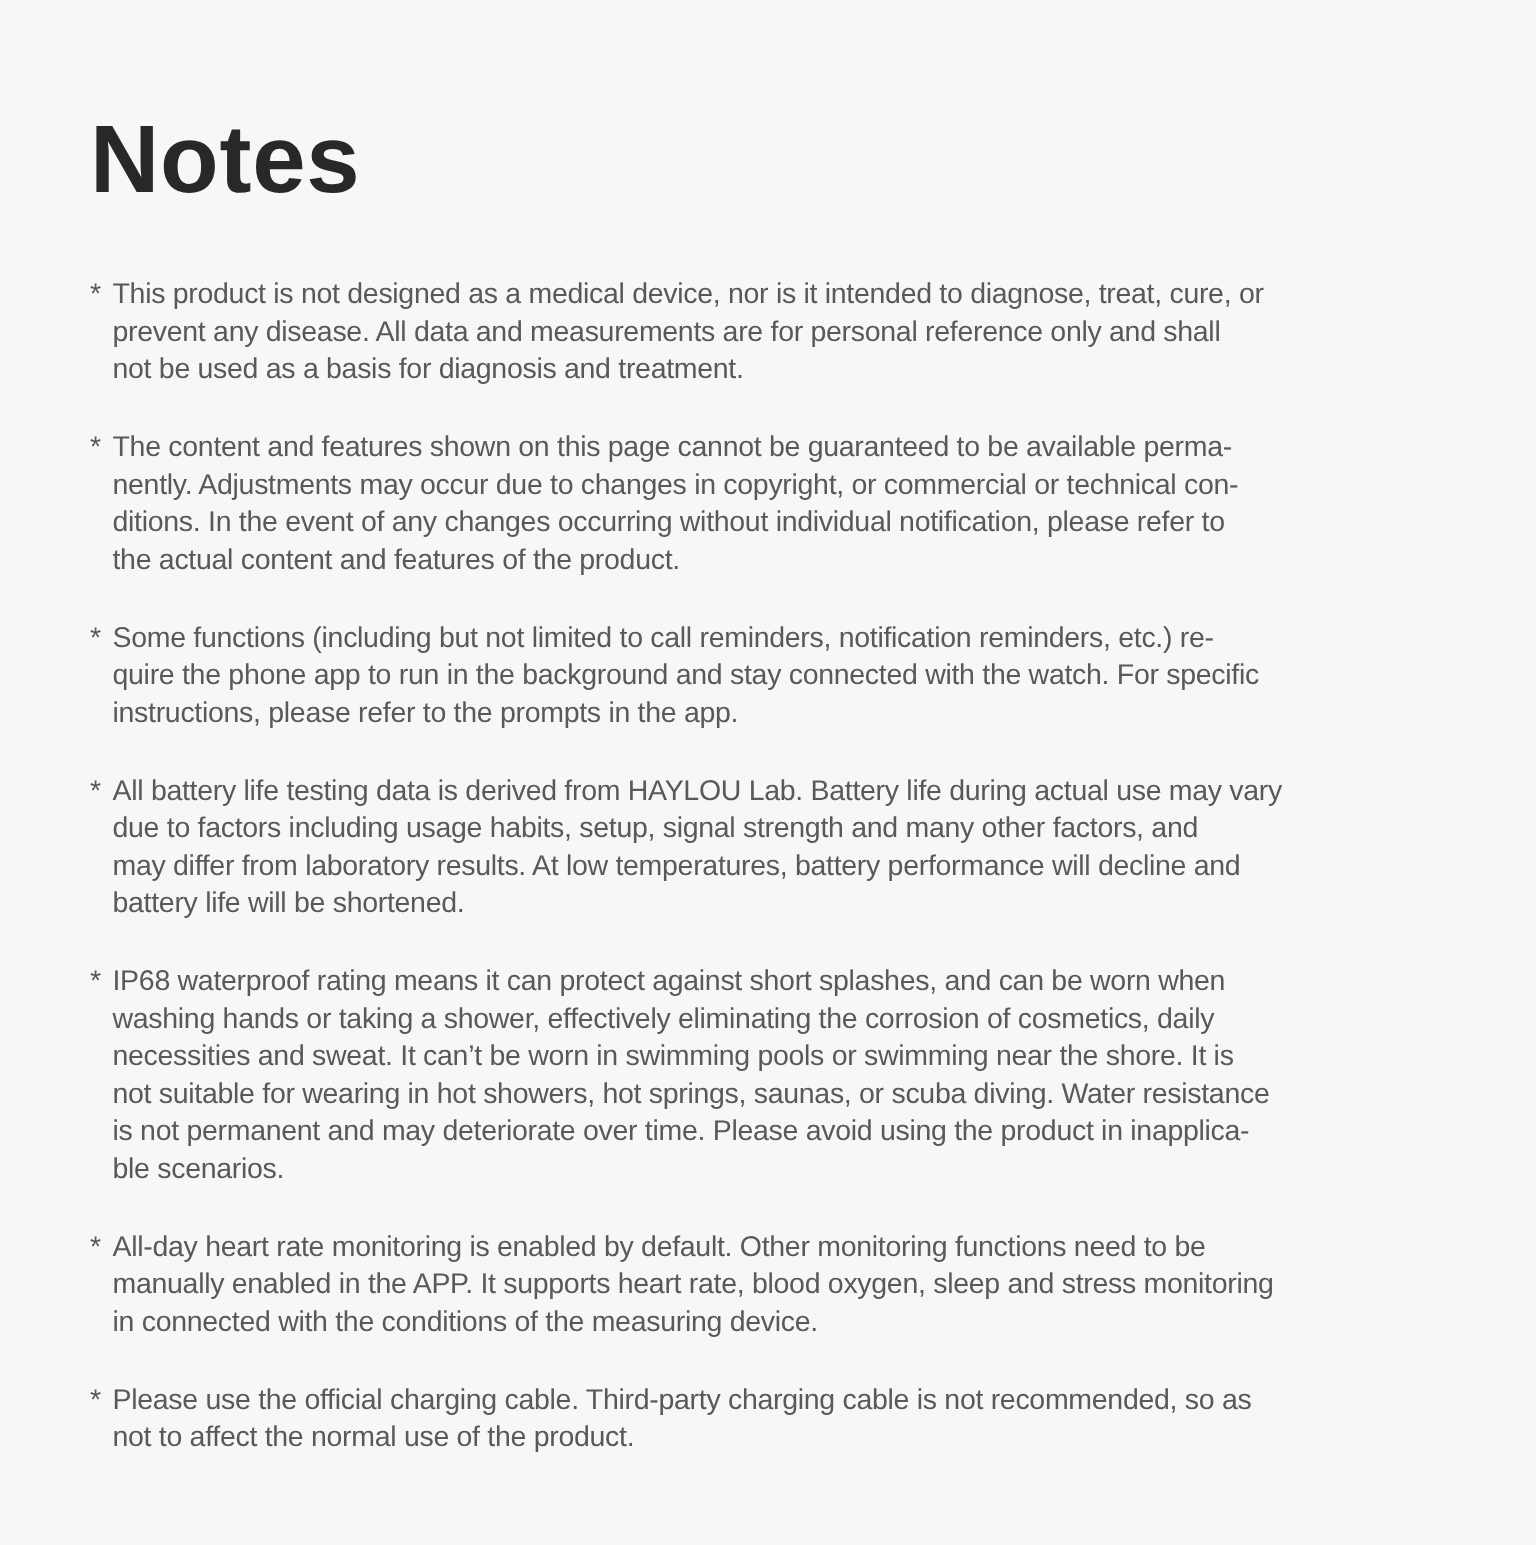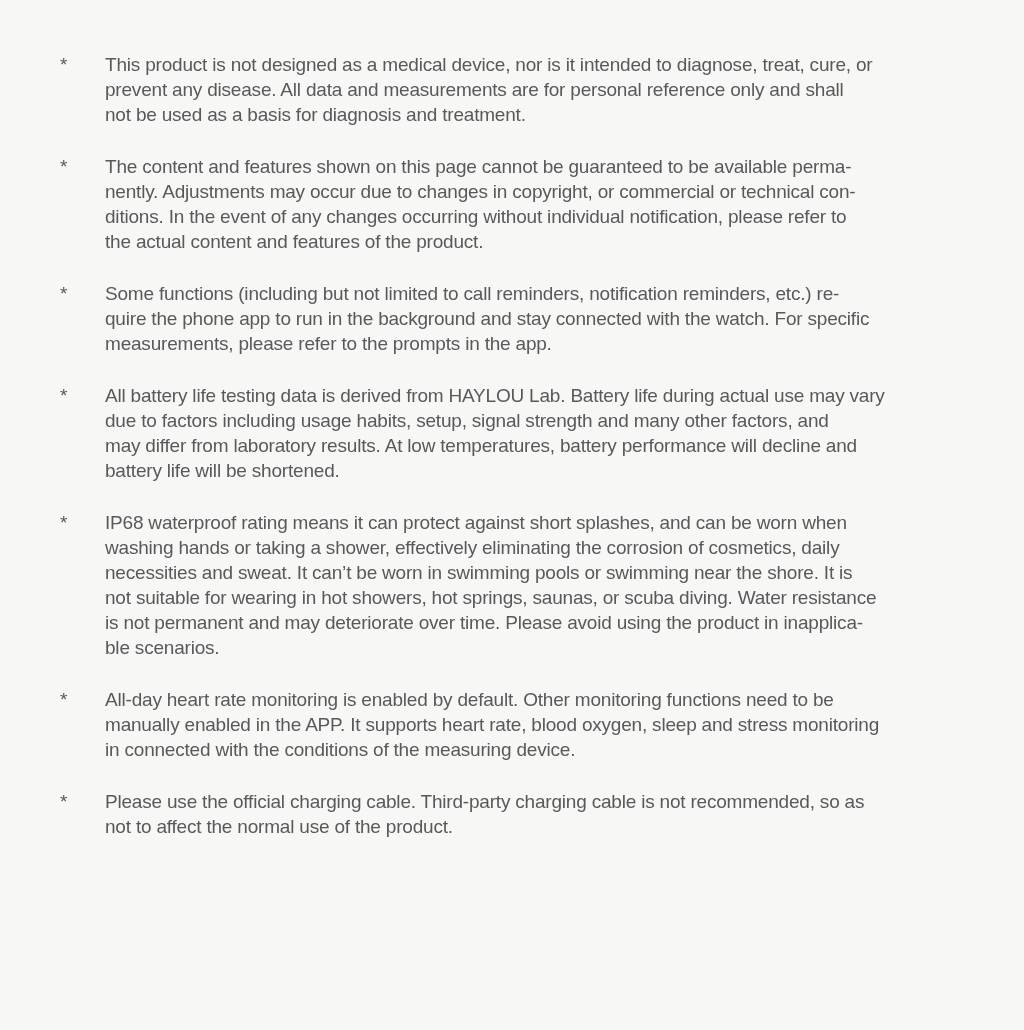--- a/index.html
+++ b/index.html
@@ -38,51 +38,51 @@
     color: #59595b;
   }
   .note .marker {
     flex: none;
     width: 15px;
     text-align: left;
   }
   .note .text {
     white-space: pre-line;
     flex: 1;
-    margin-left: 30px;
   }
   
   .note.gap-lg { margin-top: 5px; }
 </style>
 </head>
 <body>
 
 <div class="page">
 
+  <h1 class="page-title">Notes</h1>
 
   <div class="note">
     <span class="marker">*</span>
     <span class="text">This product is not designed as a medical device, nor is it intended to diagnose, treat, cure, or
 prevent any disease. All data and measurements are for personal reference only and shall
 not be used as a basis for diagnosis and treatment.</span>
   </div>
 
   <div class="note">
     <span class="marker">*</span>
     <span class="text">The content and features shown on this page cannot be guaranteed to be available perma-
 nently. Adjustments may occur due to changes in copyright, or commercial or technical con-
 ditions. In the event of any changes occurring without individual notification, please refer to
 the actual content and features of the product.</span>
   </div>
 
   <div class="note">
     <span class="marker">*</span>
     <span class="text">Some functions (including but not limited to call reminders, notification reminders, etc.) re-
 quire the phone app to run in the background and stay connected with the watch. For specific
-measurements, please refer to the prompts in the app.</span>
+instructions, please refer to the prompts in the app.</span>
   </div>
 
   <div class="note gap-lg">
     <span class="marker">*</span>
     <span class="text">All battery life testing data is derived from HAYLOU Lab. Battery life during actual use may vary
 due to factors including usage habits, setup, signal strength and many other factors, and
 may differ from laboratory results. At low temperatures, battery performance will decline and
 battery life will be shortened.</span>
   </div>
 

